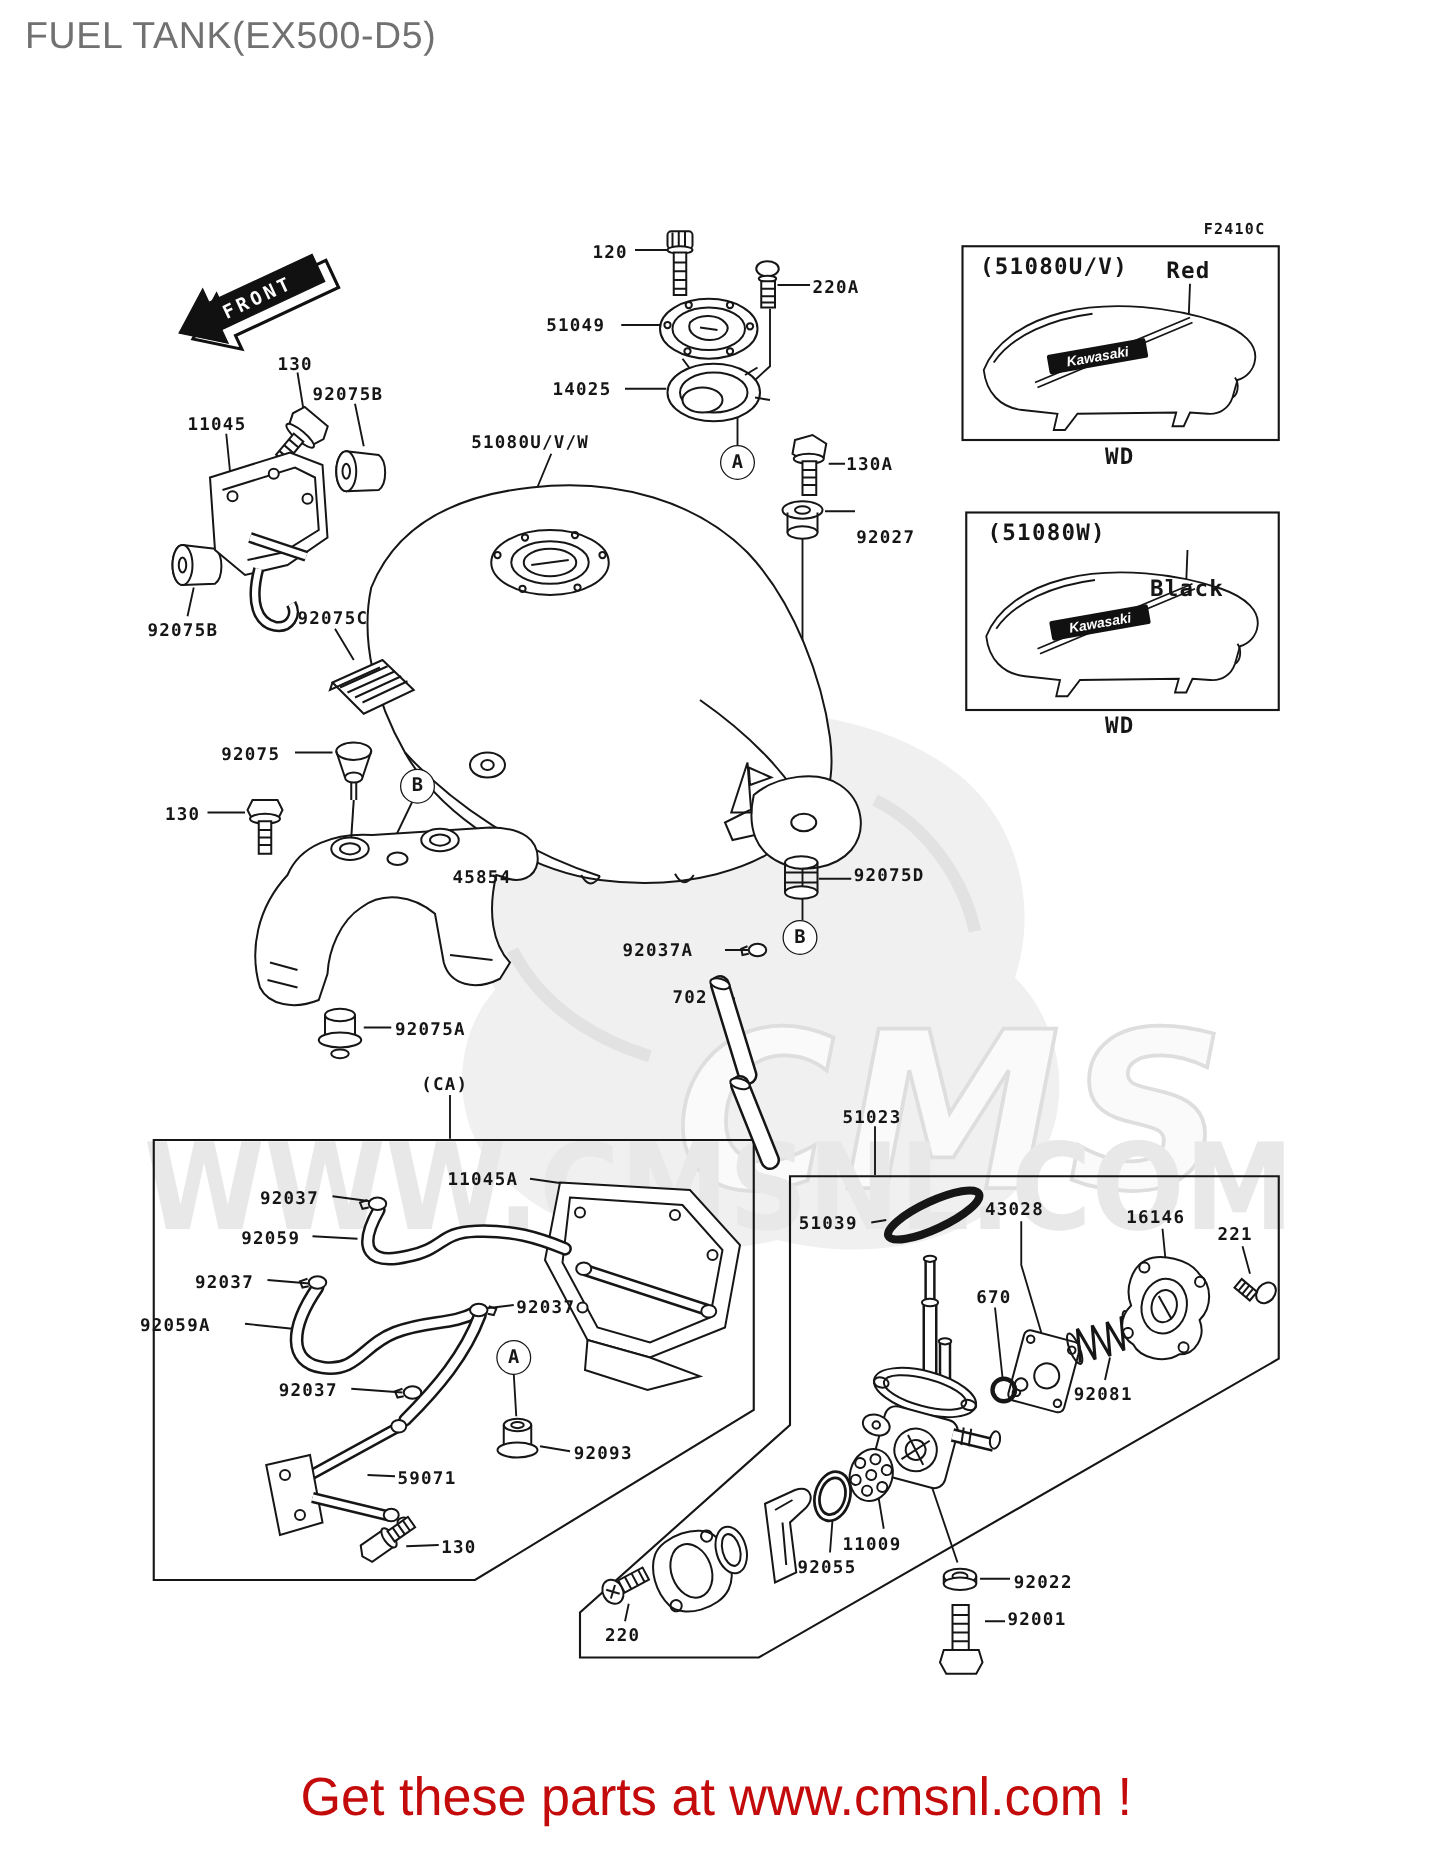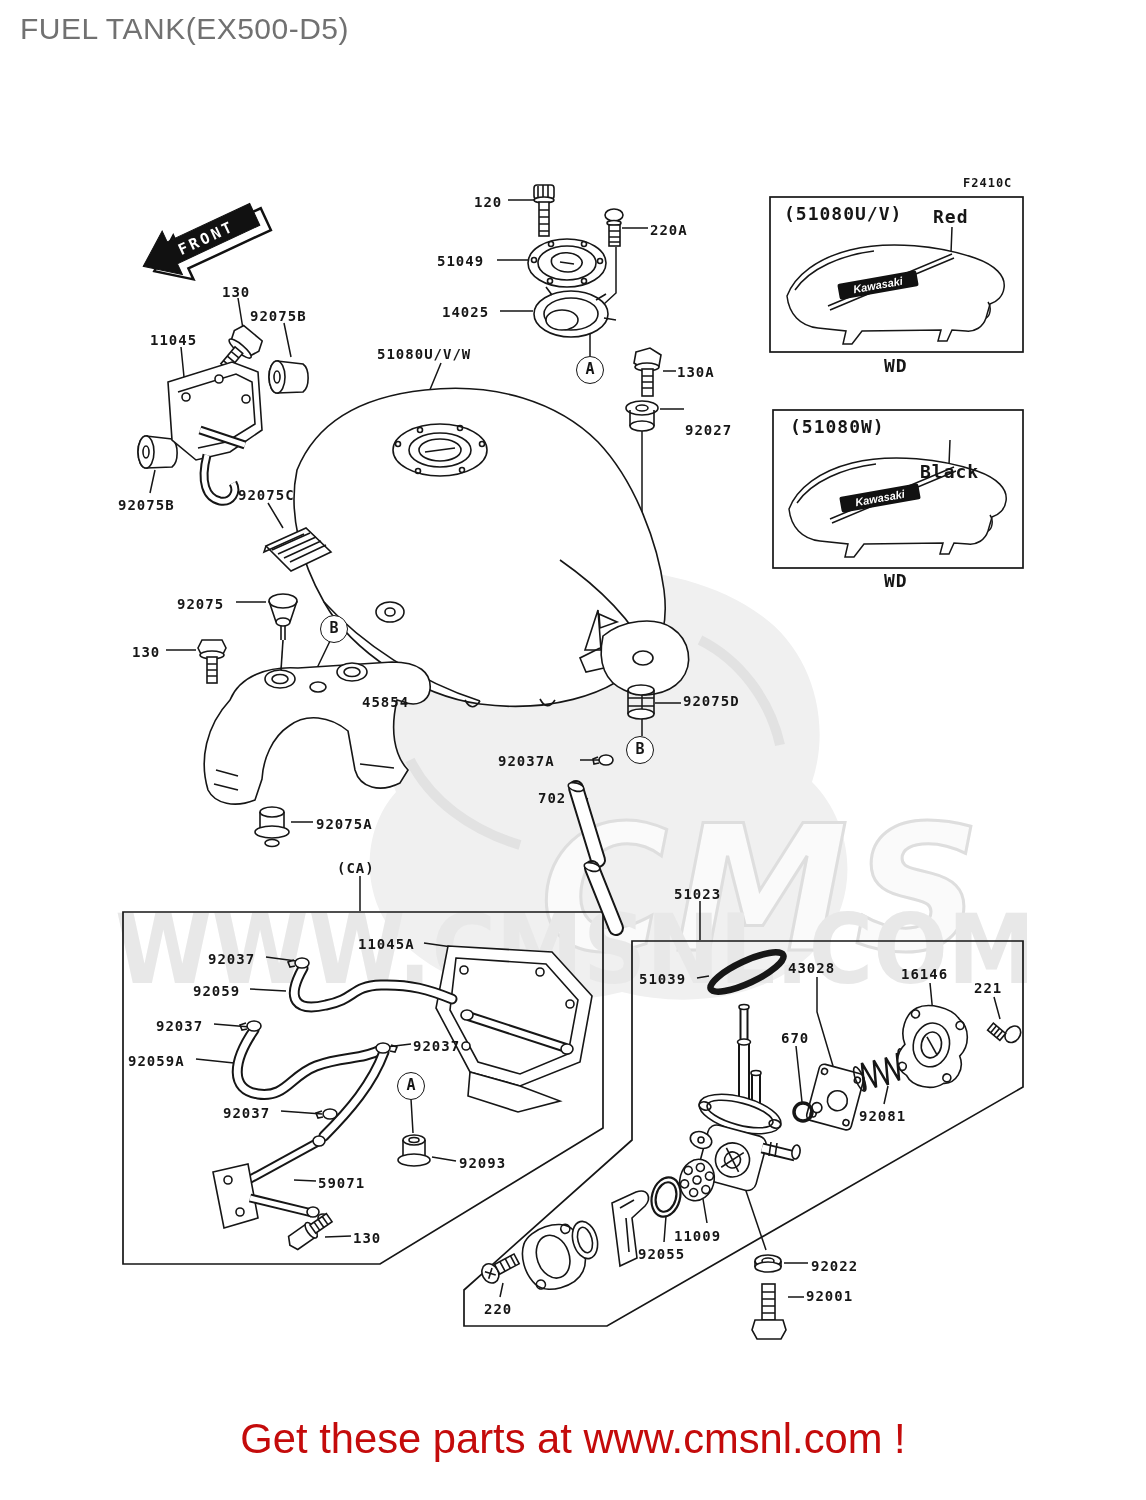--- a/index.html
+++ b/index.html
@@ -435,21 +435,21 @@
       <div class="plabel" style="left: 316px; top: 814px;">92075A</div>
       <div class="plabel" style="left: 683px; top: 691px;">92075D</div>
       <div class="plabel" style="left: 498px; top: 751px;">92037A</div>
       <div class="plabel" style="left: 538px; top: 788px;">702</div>
       <div class="plabel" style="left: 337px; top: 858px;">(CA)</div>
       <div class="plabel" style="left: 674px; top: 884px;">51023</div>
       <div class="plabel" style="left: 358px; top: 934px;">11045A</div>
       <div class="plabel" style="left: 208px; top: 949px;">92037</div>
       <div class="plabel" style="left: 193px; top: 981px;">92059</div>
       <div class="plabel" style="left: 156px; top: 1016px;">92037</div>
-      <div class="plabel" style="left: 128px; top: 1051px;">92059A</div>
+      <div class="plabel" style="left: 112px; top: 1051px;">92059A</div>
       <div class="plabel" style="left: 413px; top: 1036px;">92037</div>
       <div class="plabel" style="left: 223px; top: 1103px;">92037</div>
       <div class="plabel" style="left: 459px; top: 1153px;">92093</div>
       <div class="plabel" style="left: 318px; top: 1173px;">59071</div>
       <div class="plabel" style="left: 353px; top: 1228px;">130</div>
       <div class="plabel" style="left: 484px; top: 1299px;">220</div>
       <div class="plabel" style="left: 639px; top: 969px;">51039</div>
       <div class="plabel" style="left: 788px; top: 958px;">43028</div>
       <div class="plabel" style="left: 901px; top: 964px;">16146</div>
       <div class="plabel" style="left: 974px; top: 978px;">221</div>

